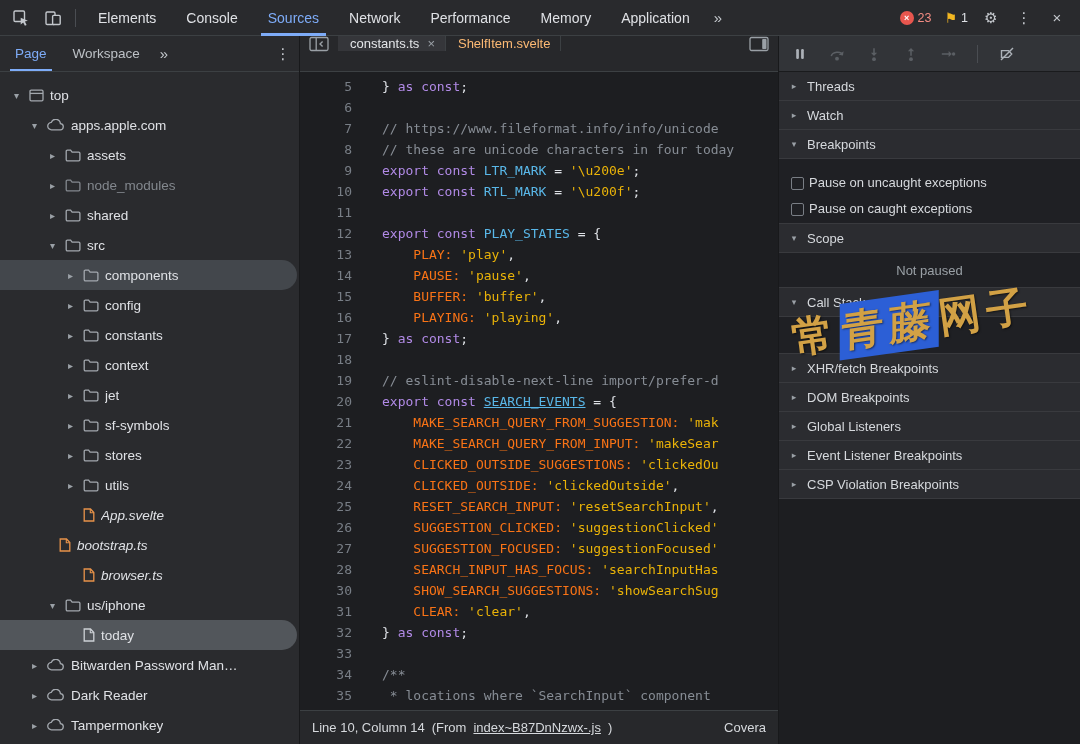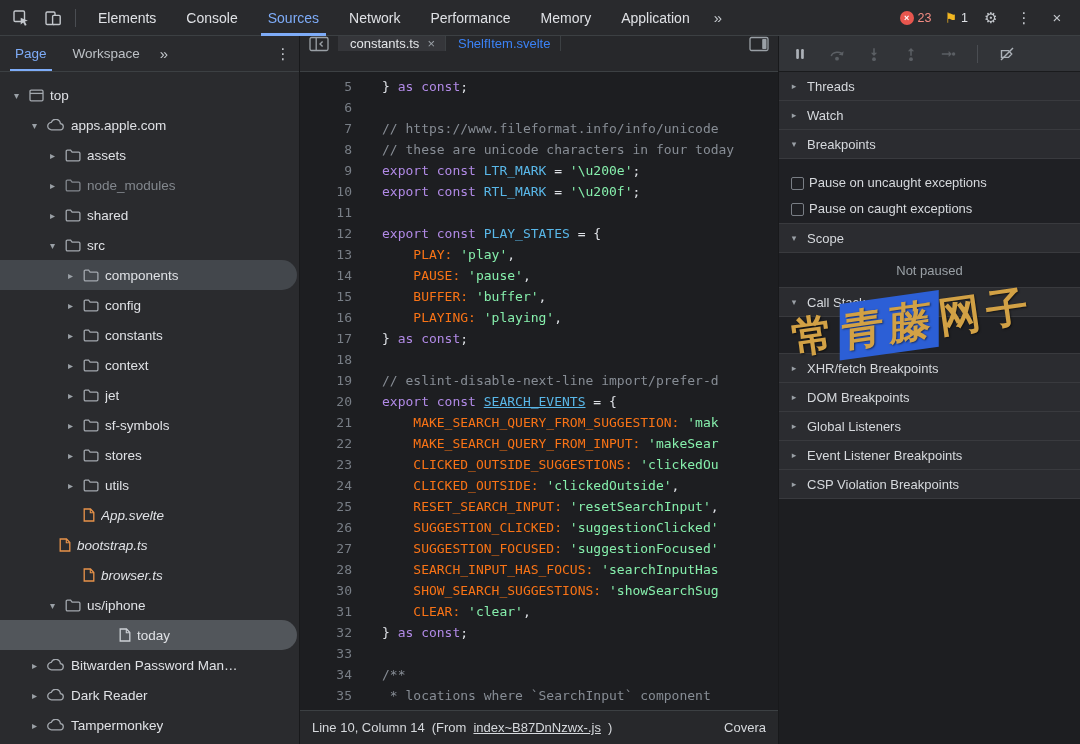--- a/index.html
+++ b/index.html
@@ -41,33 +41,33 @@
   .ticon.file-orange{color:#E8934A}
   .ticon.file{color:#CDD1D6}
   .tlabel{font-size:13.5px;white-space:nowrap;overflow:hidden;text-overflow:ellipsis}
   .tlabel.it{font-style:italic}
   .dim{color:#83888E}
 
   
   .editor{flex:1;min-width:0;display:flex;flex-direction:column;background:#1D1E21;position:relative}
   .tabstrip{height:36px;flex:0 0 36px;background:#27282B;border-bottom:1px solid #3C4043;display:flex;align-items:flex-start}
   .strip-btn{width:38px;display:flex;align-items:center;justify-content:center;color:#9AA0A6;cursor:pointer}
-  .etab{display:flex;align-items:center;gap:8px;padding:0 10px 0 12px;font-size:13px;color:#3b82f6;border-right:1px solid #3C4043;cursor:pointer;white-space:nowrap}
+  .etab{display:flex;align-items:center;gap:8px;padding:0 10px 0 12px;font-size:13px;color:#fdba74;border-right:1px solid #3C4043;cursor:pointer;white-space:nowrap}
   .etab.active{background:#35363A;color:#E4E6E9}
   .etab-close{color:#9AA0A6;font-size:13px}
   .strip-right{margin-left:auto}
   .codewrap{flex:1;overflow:hidden;padding-top:4px;font-family:"DejaVu Sans Mono","Liberation Mono",monospace;font-size:13px;line-height:21px}
   .crow{display:flex;height:21px}
   .ln{flex:0 0 52px;text-align:right;color:#787E86;user-select:none;cursor:pointer}
   .ctext{padding-left:30px;white-space:pre}
   .tk-p{color:#DEE1E6}
   .tk-k{color:#B18AE6}
   .tk-d{color:#59B7E8}
   .tk-du{color:#59B7E8;text-decoration:underline}
-  .tk-s{color:#86efac}
+  .tk-s{color:#eab308}
   .tk-pr{color:#f97316}
   .tk-c{color:#878D95}
   .statusbar{position:absolute;left:0;right:0;bottom:0;height:34px;background:#27282B;border-top:1px solid #3C4043;display:flex;align-items:center;padding:0 12px;font-size:13px;color:#D6D9DD;gap:7px;z-index:5}
   .origin-link{text-decoration:underline;cursor:pointer}
   .coverage{margin-left:auto;white-space:nowrap;cursor:pointer}
 
   
   .dbg{width:302px;flex:0 0 302px;background:#1D1E21;border-left:1px solid #18191B;display:flex;flex-direction:column;position:relative;overflow:hidden}
   .dbgbar{height:36px;flex:0 0 36px;background:#323438;border-bottom:1px solid #1A1B1D;display:flex;align-items:center;padding:0 13px;gap:21px}
   .dbgbtn{display:inline-flex;color:#ACB1B8;cursor:pointer}
@@ -300,21 +300,21 @@
           </div>
           <div class="trow" style="padding-left: 46px;">
             <span class="chev">▾</span>
             <span class="ticon folder">
               <svg width="16" height="13" viewBox="0 0 16 13">
                 <path d="M1.2 2.4c0-.7.5-1.2 1.2-1.2h3.2l1.5 1.9h6.6c.7 0 1.2.5 1.2 1.2v6.3c0 .7-.5 1.2-1.2 1.2H2.4c-.7 0-1.2-.5-1.2-1.2V2.4z" fill="none" stroke="currentColor" stroke-width="1.3"></path>
               </svg>
             </span>
             <span class="tlabel">us/iphone</span>
           </div>
-          <div class="trow focused" style="padding-left: 100px;">
+          <div class="trow focused" style="padding-left: 64px;">
             <span class="chev"></span>
             <span class="ticon file">
               <svg width="12" height="14" viewBox="0 0 12 14">
                 <path d="M1.2 1h6.3L10.8 4.5V13H1.2z" fill="none" stroke="currentColor" stroke-width="1.3"></path>
                 <path d="M7.3 1v3.7h3.5" fill="none" stroke="currentColor" stroke-width="1.1"></path>
               </svg>
             </span>
             <span class="tlabel">today</span>
           </div>
           <div class="trow" style="padding-left: 28px;">

